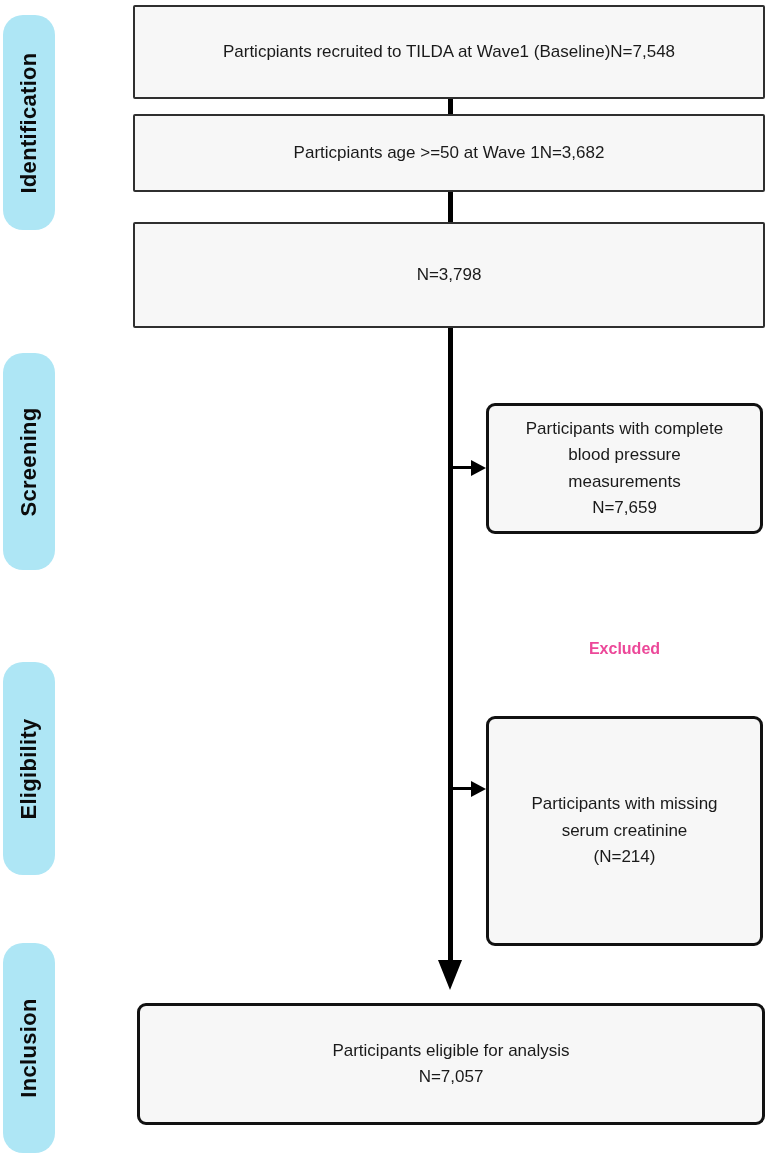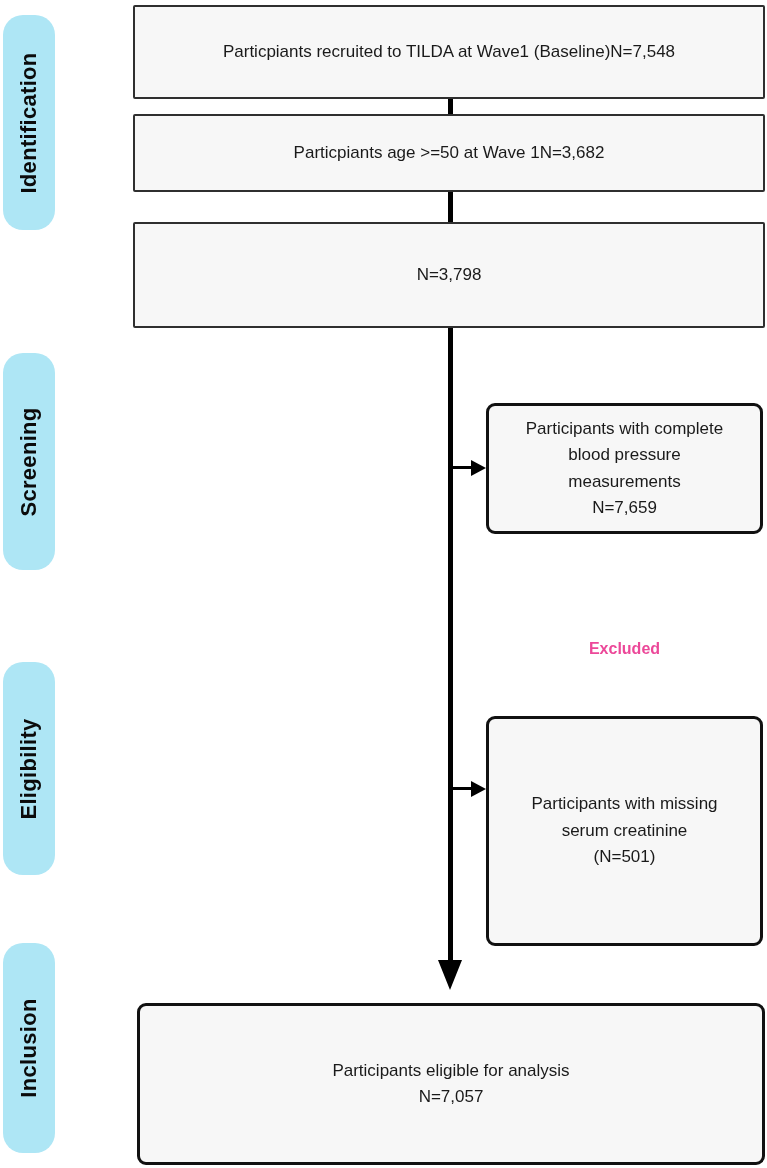--- a/index.html
+++ b/index.html
@@ -155,21 +155,21 @@
   </div>
 
   <div class="round-box side-box" style="top:403px; height:131px;">
     <div class="box-text w200">Participants with complete blood pressure measurements</div>
     <div class="box-n">N=7,659</div>
   </div>
 
   <div class="excluded-label">Excluded</div>
   <div class="round-box side-box" style="top:673px; height:230px;margin-top:43px;">
     <div class="box-text w200">Participants with missing serum creatinine</div>
-    <div class="box-n">(N=501)</div>
+    <div class="box-n">(N=214)</div>
   </div>
 
-  <div class="round-box" style="left:137px; top:1003px; width:628px; height:162px;">
+  <div class="round-box" style="left:137px; top:1003px; width:628px; height:122px;">
     <div class="box-text">Participants eligible for analysis</div>
     <div class="box-n">N=7,057</div>
   </div>
 
 </div>
 
 </body></html>

